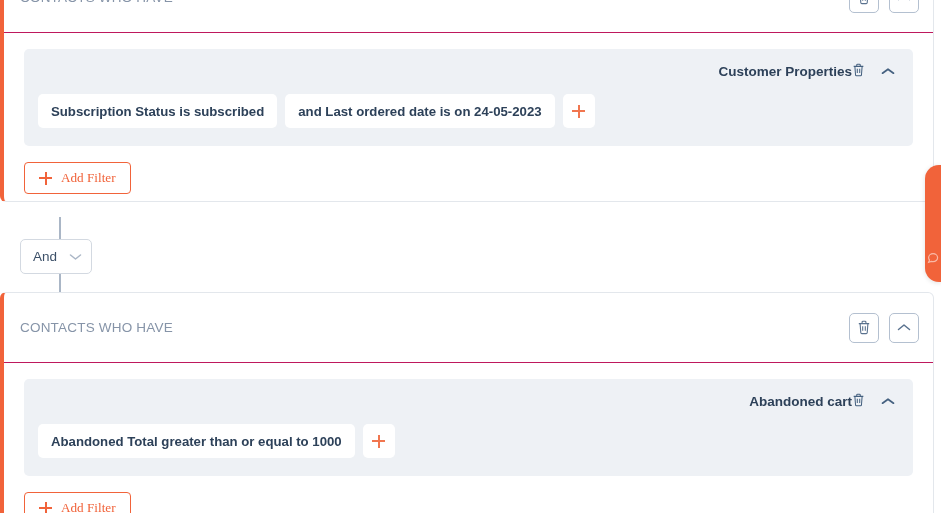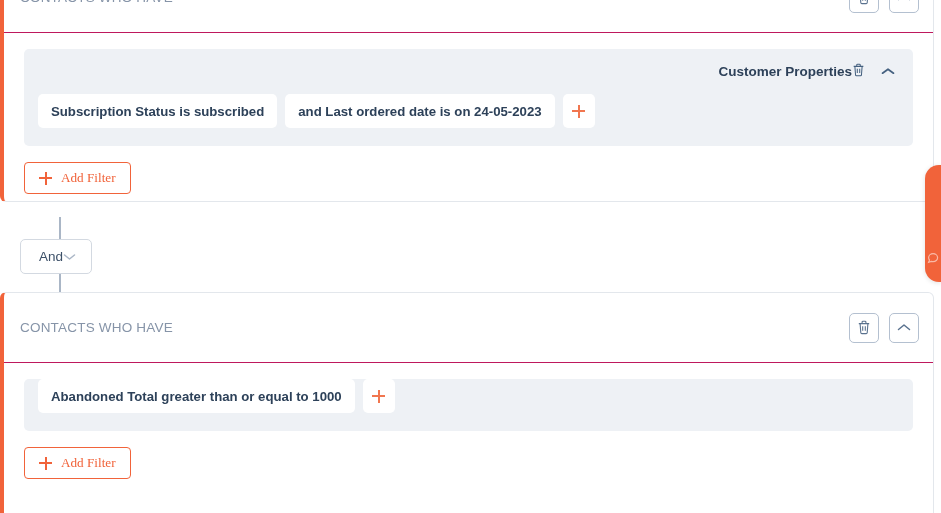--- a/index.html
+++ b/index.html
@@ -193,21 +193,21 @@
     position: absolute;
     left: 20px;
     top: 36px;
     width: 72px;
     height: 35px;
     border: 1px solid #d3d9e1;
     border-radius: 5px;
     background: #ffffff;
     display: flex;
     align-items: center;
-    justify-content: center;
+    justify-content: space-between;
     padding: 0 9px 0 12px;
     font-size: 13.5px;
     color: #3c5068;
     cursor: pointer;
   }
 
   
   .support-tab {
     position: absolute;
     right: 0;
@@ -329,20 +329,41 @@
             <svg width="14" height="9" viewBox="0 0 14 9" fill="none" stroke="#5a728f" stroke-width="1.5" stroke-linecap="round" stroke-linejoin="round">
               <path d="M1.5 6.5L7 2l5.5 4.5"></path>
             </svg>
           </span>
         </button>
       </span>
     </div>
 
     <div class="segment-body">
       <div class="group-block">
+        <div class="group-head">
+          <span class="group-title">Abandoned cart</span>
+          <span class="group-actions">
+            <button class="plain-icon">
+              <span>
+                <svg width="13" height="14" viewBox="0 0 14 15" fill="none" stroke="#44607f" stroke-width="1.1">
+                  <path d="M1.8 3.6h10.4M5.1 3.6V2.1a.9.9 0 0 1 .9-.9h2a.9.9 0 0 1 .9.9v1.5"></path>
+                  <path d="M3.1 3.6l.7 9.1a1 1 0 0 0 1 .9h4.4a1 1 0 0 0 1-.9l.7-9.1"></path>
+                  <path d="M5.7 6.2v4.6M8.3 6.2v4.6"></path>
+                </svg>
+              </span>
+            </button>
+            <button class="plain-icon">
+              <span>
+                <svg width="14" height="9" viewBox="0 0 14 9" fill="none" stroke="#44607f" stroke-width="1.7" stroke-linecap="round" stroke-linejoin="round">
+                  <path d="M1.5 6.2L7 2.2l5.5 4"></path>
+                </svg>
+              </span>
+            </button>
+          </span>
+        </div>
         <div class="chip-row">
           <div class="chip">Abandoned Total greater than or equal to 1000</div>
           <div class="chip-add">
             <span class="plus-glyph"></span>
           </div>
         </div>
       </div>
     </div>
 
     <div class="addfilter-wrap">

